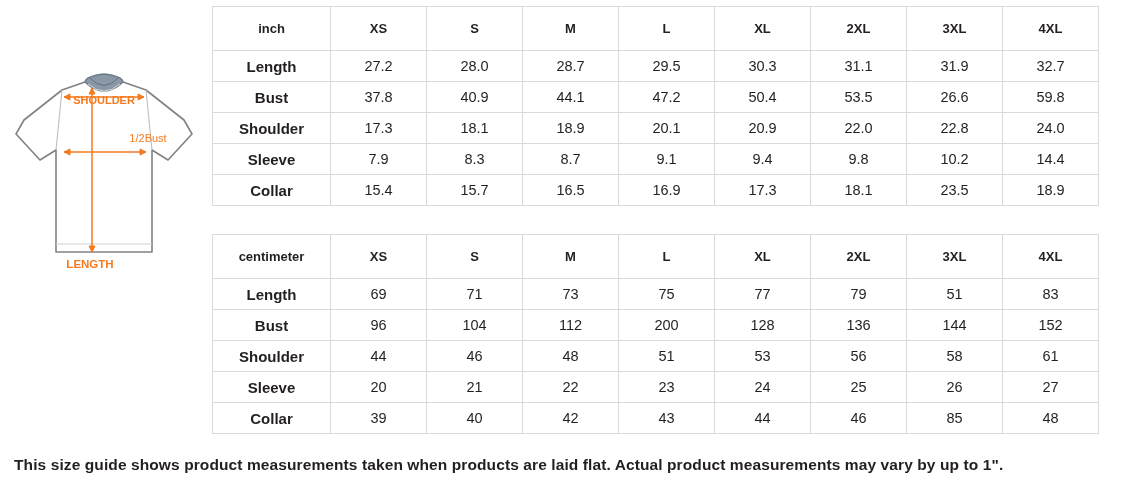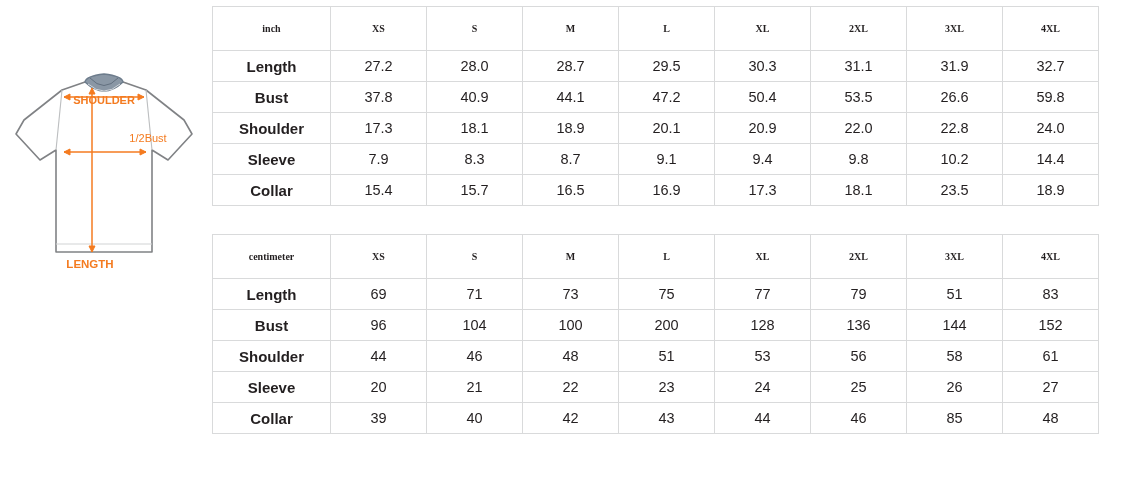--- a/index.html
+++ b/index.html
@@ -53,22 +53,21 @@
     text-align: center;
     vertical-align: middle;
     font-size: 14.5px;
     font-weight: normal;
     color: #231f20;
     padding: 0;
   }
   table.size-table thead th {
     font-weight: bold;
     height: 43px;
-    font-size: 10px;
-    font-family: Liberation Serif, serif;
+    font-size: 13px;
   }
   table.size-table tbody th.row-head {
     font-weight: bold;
     font-size: 15px;
   }
   table.size-table col.first-col { width: 118px; }
   table.size-table col.data-col { width: 96px; }
 
   .spacer {
     height: 28px;
@@ -250,21 +249,21 @@
           <td>75</td>
           <td>77</td>
           <td>79</td>
           <td>51</td>
           <td>83</td>
         </tr>
         <tr>
           <th class="row-head">Bust</th>
           <td>96</td>
           <td>104</td>
-          <td>100</td>
+          <td>112</td>
           <td>200</td>
           <td>128</td>
           <td>136</td>
           <td>144</td>
           <td>152</td>
         </tr>
         <tr>
           <th class="row-head">Shoulder</th>
           <td>44</td>
           <td>46</td>
@@ -294,14 +293,15 @@
           <td>43</td>
           <td>44</td>
           <td>46</td>
           <td>85</td>
           <td>48</td>
         </tr>
       </tbody>
     </table>
   </div>
 
+  <div class="footnote">This size guide shows product measurements taken when products are laid flat. Actual product measurements may vary by up to 1".</div>
 
 </div>
 
 </body></html>

